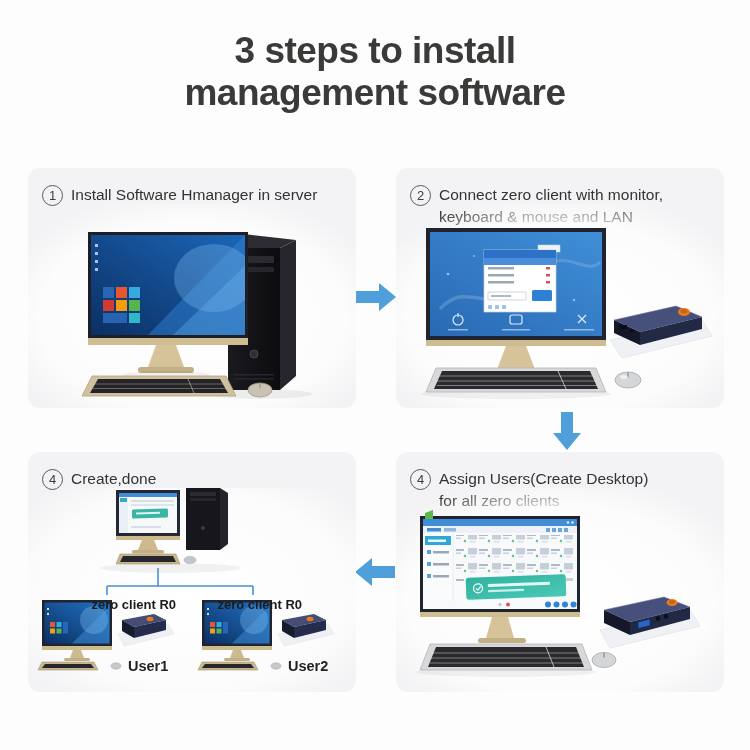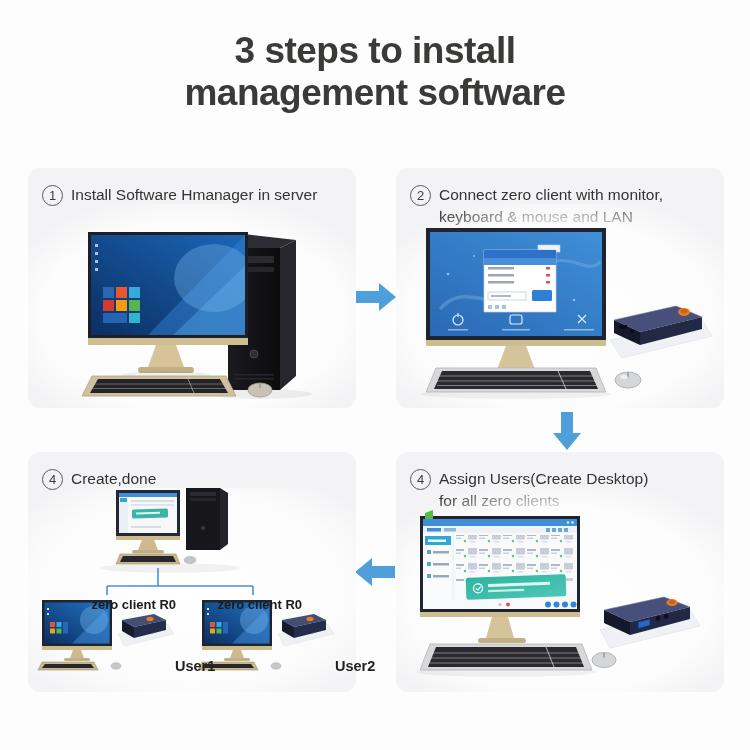--- a/index.html
+++ b/index.html
@@ -17,21 +17,21 @@
   .panel-head{position:absolute;left:14px;top:16px;display:flex;align-items:flex-start;gap:8px;}
   .stepnum{flex:0 0 auto;width:19px;height:19px;border:1.2px solid #5a5a5a;border-radius:50%;
            font-size:13px;line-height:19px;text-align:center;color:#3c3c3c;margin-top:1px;}
   .steptext{font-size:15.5px;line-height:1.4;color:#333;white-space:pre-line;}
   .scene{position:absolute;left:0;top:36px;width:328px;height:204px;}
   .arrow{position:absolute;}
   .arrow polygon{fill:var(--arrow-blue,#4f9fdb);}
   .cn{stroke:var(--connector-blue,#4a90d9);stroke-width:1.6;fill:none;}
   .client-label{position:absolute;width:120px;text-align:right;font-size:13px;font-weight:700;
                 color:#1b1b1b;}
-  .user-label{position:absolute;font-size:14.5px;font-weight:600;color:#222;margin-left:47px;}
+  .user-label{position:absolute;font-size:14.5px;font-weight:600;color:#222;}
 </style>
 </head>
 <body>
 
 <div class="stage">
 
   <div class="title">3 steps to install
 management software</div>
 
   <div class="panel" id="panel1">

